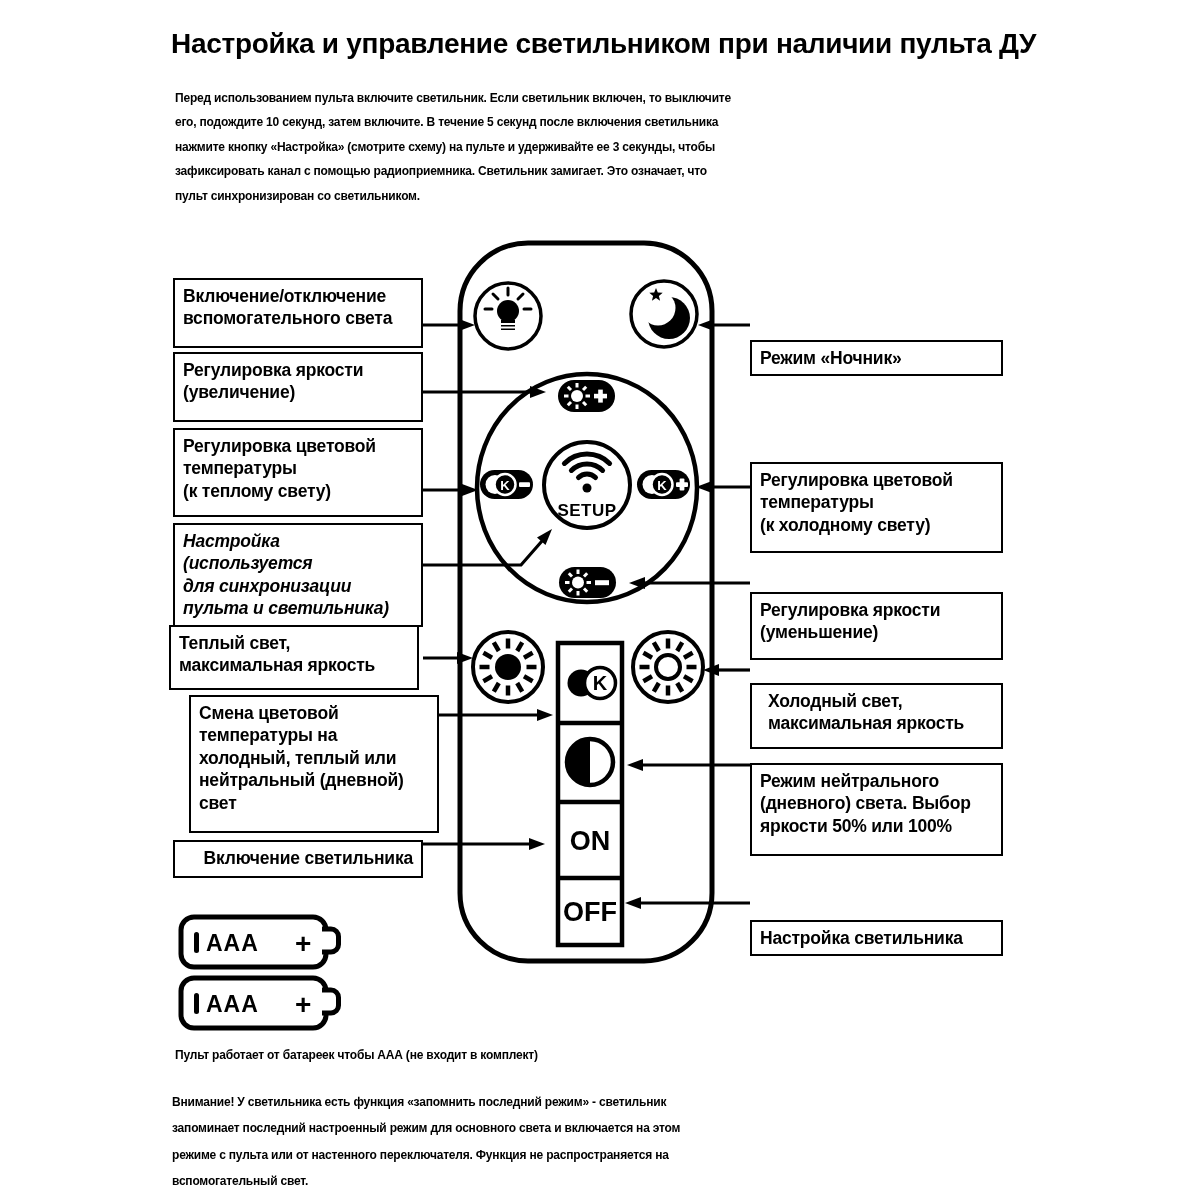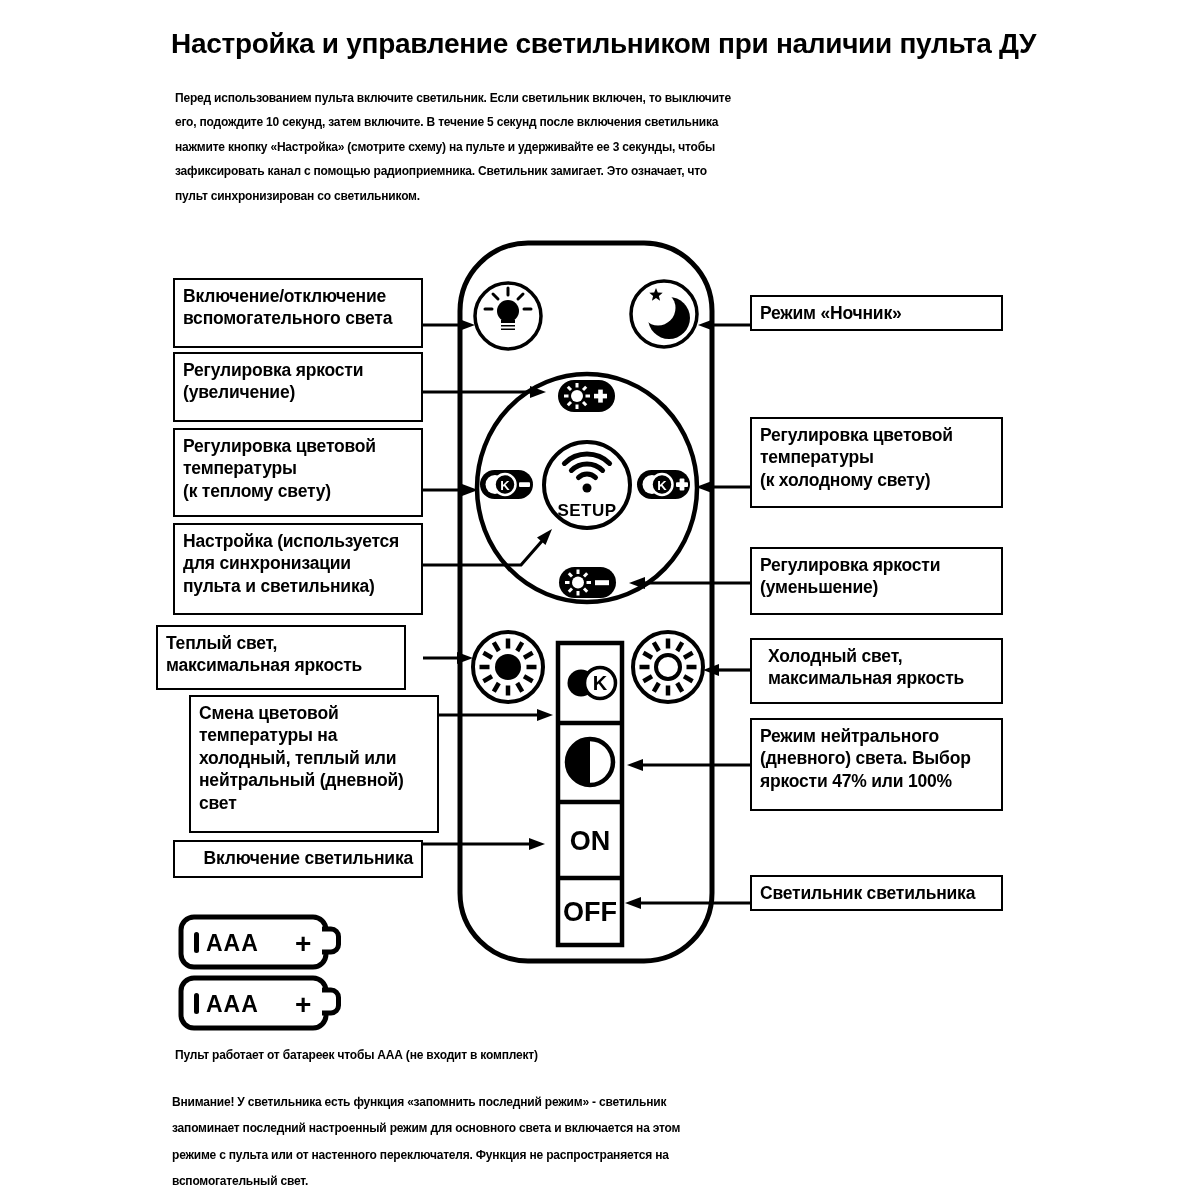--- a/index.html
+++ b/index.html
@@ -22,21 +22,21 @@
   }
   .intro{left:175px;top:86px;width:880px;}
   .battery-note{left:175px;top:1043px;width:880px;}
   .warning{left:172px;top:1089px;width:880px;line-height:26.4px;}
   .callout{
     position:absolute;box-sizing:border-box;
     width:250px;border:2.5px solid #000;background:#fff;
     padding:5px 8px;font-size:17.5px;line-height:22.4px;
     white-space:pre-line;letter-spacing:-0.2px;z-index:3;
   }
-  .co-r{width:253px;}
+  .co-r{width:253px;margin-top:45px;}
   svg.diagram{position:absolute;left:0;top:230px;z-index:2;}
   svg text{font-family:"Liberation Sans",sans-serif;font-weight:bold;fill:#000;}
   svg .wtxt{fill:#fff;}
 </style>
 </head>
 <body>
 
 <h1 class="title">Настройка и управление светильником при наличии пульта ДУ</h1>
 
 <div class="para intro">Перед использованием пульта включите светильник. Если светильник включен, то выключите
@@ -45,44 +45,44 @@
 зафиксировать канал с помощью радиоприемника. Светильник замигает. Это означает, что
 пульт синхронизирован со светильником.</div>
 
 <div class="callout" style="left:173px;top:278px;min-height:70px;">Включение/отключение
 вспомогательного света</div>
 <div class="callout" style="left:173px;top:352px;min-height:70px;">Регулировка яркости
 (увеличение)</div>
 <div class="callout" style="left:173px;top:428px;min-height:89px;">Регулировка цветовой
 температуры
 (к теплому свету)</div>
-<div class="callout" style="left:173px;top:523px;min-height:92px;">Настройка (используется
+<div class="callout" style="left:173px;top:523px;min-height:92px;font-style:italic;">Настройка (используется
 для синхронизации
 пульта и светильника)</div>
-<div class="callout" style="left:156px;top:625px;min-height:65px;">Теплый свет,
+<div class="callout" style="left:169px;top:625px;min-height:65px;">Теплый свет,
 максимальная яркость</div>
 <div class="callout" style="left:189px;top:695px;min-height:138px;">Смена цветовой
 температуры на
 холодный, теплый или
 нейтральный (дневной)
 свет</div>
 <div class="callout" style="left:173px;top:840px;min-height:38px;text-align:right;">Включение светильника</div>
 
 <div class="callout co-r" style="left:750px;top:295px;min-height:35px;">Режим «Ночник»</div>
 <div class="callout co-r" style="left:750px;top:417px;min-height:91px;">Регулировка цветовой
 температуры
 (к холодному свету)</div>
 <div class="callout co-r" style="left:750px;top:547px;min-height:68px;">Регулировка яркости
 (уменьшение)</div>
 <div class="callout co-r" style="left:750px;top:638px;min-height:66px;padding-left:16px;">Холодный свет,
 максимальная яркость</div>
 <div class="callout co-r" style="left:750px;top:718px;min-height:93px;">Режим нейтрального
 (дневного) света. Выбор
-яркости 47% или 100%</div>
-<div class="callout co-r" style="left:750px;top:875px;min-height:36px;">Светильник светильника</div>
+яркости 50% или 100%</div>
+<div class="callout co-r" style="left:750px;top:875px;min-height:36px;">Настройка светильника</div>
 
 <svg class="diagram" width="1200" height="810" viewBox="0 230 1200 810">
 
   <rect x="460" y="243" width="252" height="718" rx="68" fill="#fff" stroke="#000" stroke-width="5"></rect>
 
   <g>
     <circle cx="508" cy="316" r="33" fill="#fff" stroke="#000" stroke-width="3.5"></circle>
     <g stroke="#000" stroke-width="3" stroke-linecap="round">
       <circle cx="508" cy="311" r="11" fill="#000" stroke="none"></circle>
       <rect x="501" y="320" width="14" height="10" fill="#000" stroke="none"></rect>

